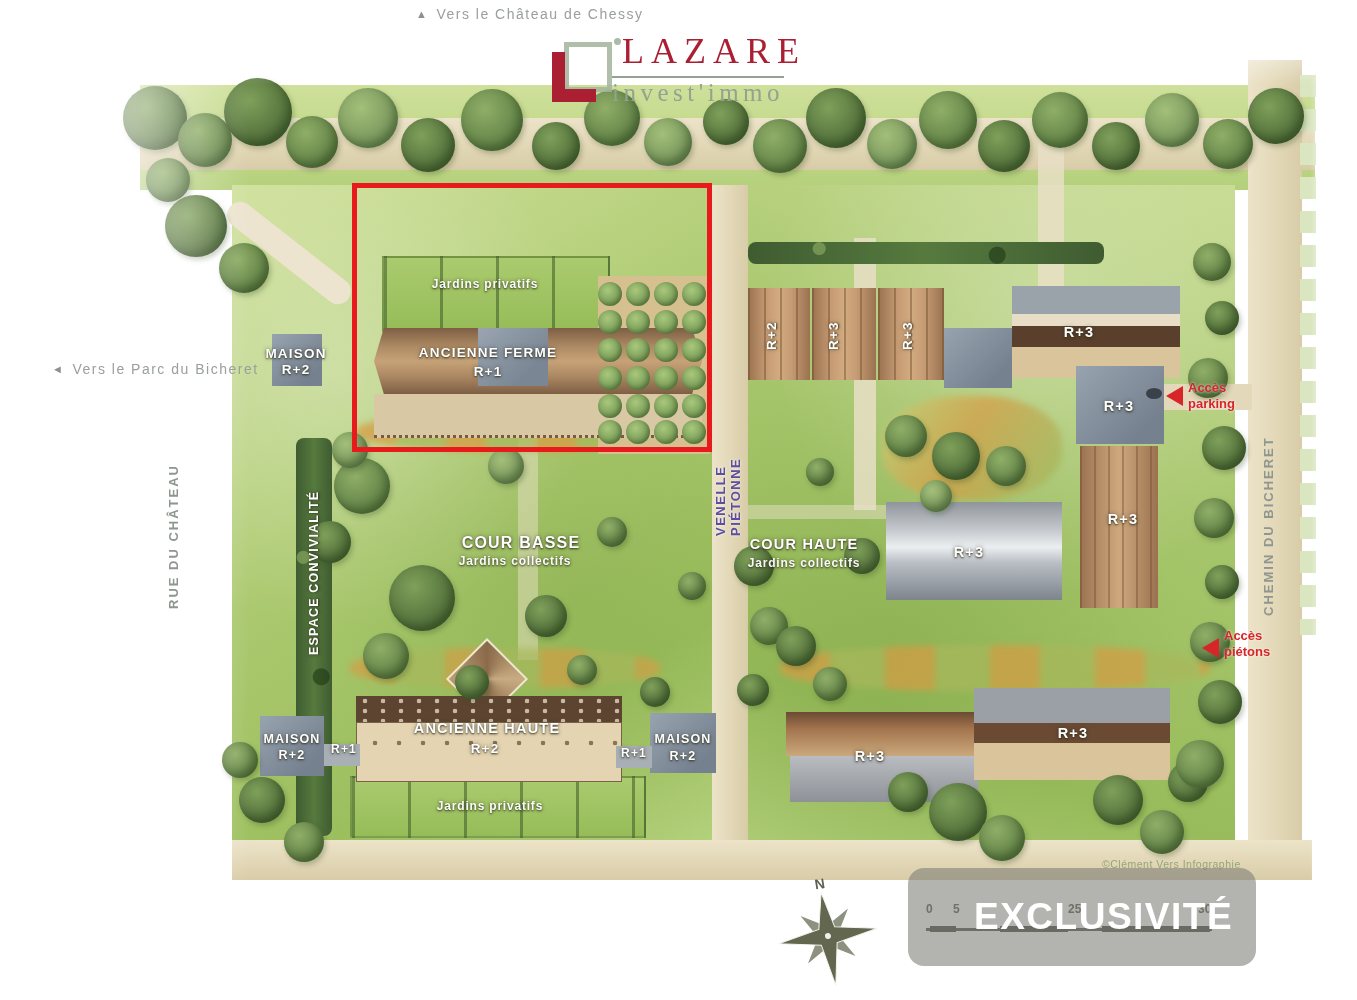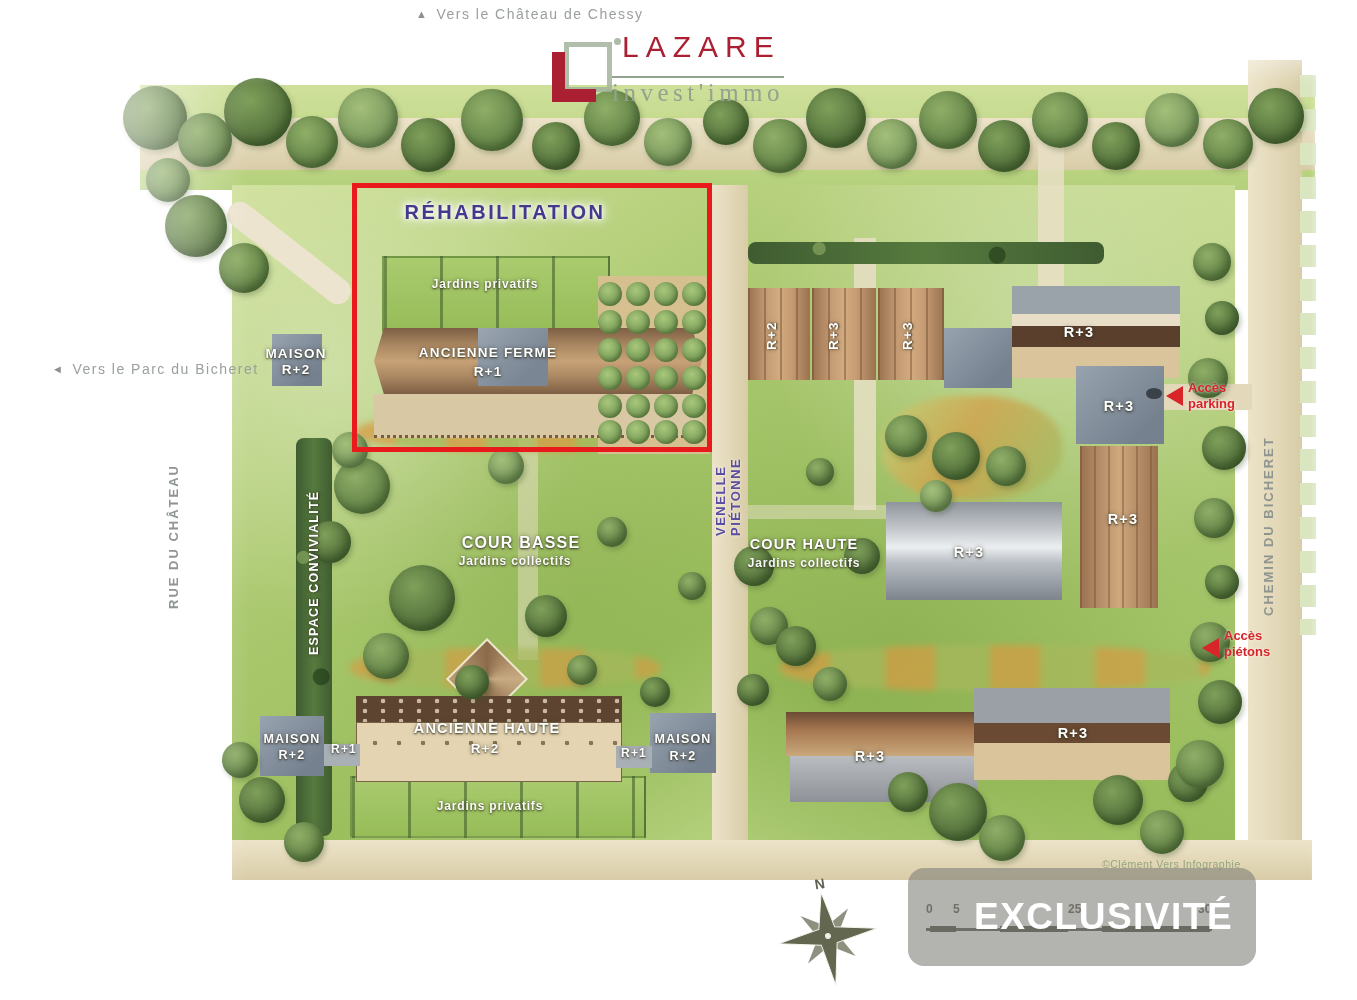--- a/index.html
+++ b/index.html
@@ -50,21 +50,21 @@
      radial-gradient(circle at 70% 60%,rgba(30,55,20,.6) 0 8px,transparent 9px),
      linear-gradient(90deg,#3f5c31,#567a3e 50%,#3f5c31);border-radius:8px}
   .plots{background:
      repeating-linear-gradient(90deg,rgba(60,90,40,.55) 0 3px,transparent 3px 56px),
      linear-gradient(180deg,#aacb6e,#96bc58);border:2px solid rgba(60,90,40,.4)}
   .patch{border-radius:45%;filter:blur(3px)}
   .fade{pointer-events:none}
   
   .badge{background:rgba(128,129,122,.6);border-radius:16px;display:flex;align-items:center;justify-content:flex-start;padding-left:66px}
   .badge-text{color:#fff;font-weight:800;font-size:37px;letter-spacing:1.5px;white-space:nowrap}
-  .brand{font-family:Liberation Sans, sans-serif;font-size:30px;letter-spacing:7px;color:var(--logo-red);white-space:nowrap}
+  .brand{font-family:Liberation Serif, serif;font-size:36px;letter-spacing:7px;color:var(--logo-red);white-space:nowrap}
   .tagline{font-family:"Liberation Serif",serif;font-size:25px;letter-spacing:4.5px;color:var(--logo-green);border-top:2px solid var(--logo-green);padding-top:1px;white-space:nowrap}
   .scale-tick{position:absolute;top:0;font-size:12px;font-weight:700;color:#5a564e}
   .credit{font-size:10.5px;color:rgba(140,158,118,.9);letter-spacing:.5px;white-space:nowrap}
 </style>
 </head>
 <body>
 
 <div class="canvas">
 
   <div class="abs" style="left:140px;top:85px;width:1175px;height:105px;background:linear-gradient(180deg,#cfe09a,#b4d07b);z-index:1"></div>
@@ -206,21 +206,20 @@
       <div class="otree" style="left: 682px; top: 282px; width: 24px; height: 24px;"></div>
       <div class="otree" style="left: 682px; top: 310px; width: 24px; height: 24px;"></div>
       <div class="otree" style="left: 682px; top: 338px; width: 24px; height: 24px;"></div>
       <div class="otree" style="left: 682px; top: 366px; width: 24px; height: 24px;"></div>
       <div class="otree" style="left: 682px; top: 394px; width: 24px; height: 24px;"></div>
       <div class="otree" style="left: 682px; top: 420px; width: 24px; height: 24px;"></div>
     </div>
 
   <div class="abs" style="left:352px;top:183px;width:360px;height:269px;border:5px solid var(--accent-red);z-index:5"></div>
 
-  <div class="abs heading" style="left:395px;top:198px;width:220px;height:28px;z-index:6">RÉHABILITATION</div>
 
   <div class="abs lbl lbl-sm" style="left:420px;top:276px;width:130px;height:16px;z-index:6">Jardins privatifs</div>
   <div class="abs lbl" style="left:408px;top:344px;width:160px;height:17px;z-index:6">ANCIENNE FERME</div>
   <div class="abs lbl" style="left:458px;top:363px;width:60px;height:16px;z-index:6">R+1</div>
   <div class="abs lbl" style="left:264px;top:345px;width:64px;height:16px;z-index:6">MAISON</div>
   <div class="abs lbl" style="left:264px;top:361px;width:64px;height:16px;z-index:6">R+2</div>
   <div class="abs lbl vtext" style="left:301px;top:468px;width:26px;height:210px;font-size:12.5px;z-index:6">ESPACE CONVIVIALITÉ</div>
   <div class="abs lbl" style="left:456px;top:534px;width:130px;height:17px;font-size:16px;z-index:6">COUR BASSE</div>
   <div class="abs lbl lbl-sm" style="left:450px;top:553px;width:130px;height:15px;z-index:6">Jardins collectifs</div>
   <div class="abs lbl" style="left:748px;top:535px;width:112px;height:17px;font-size:14.5px;z-index:6">COUR HAUTE</div>

